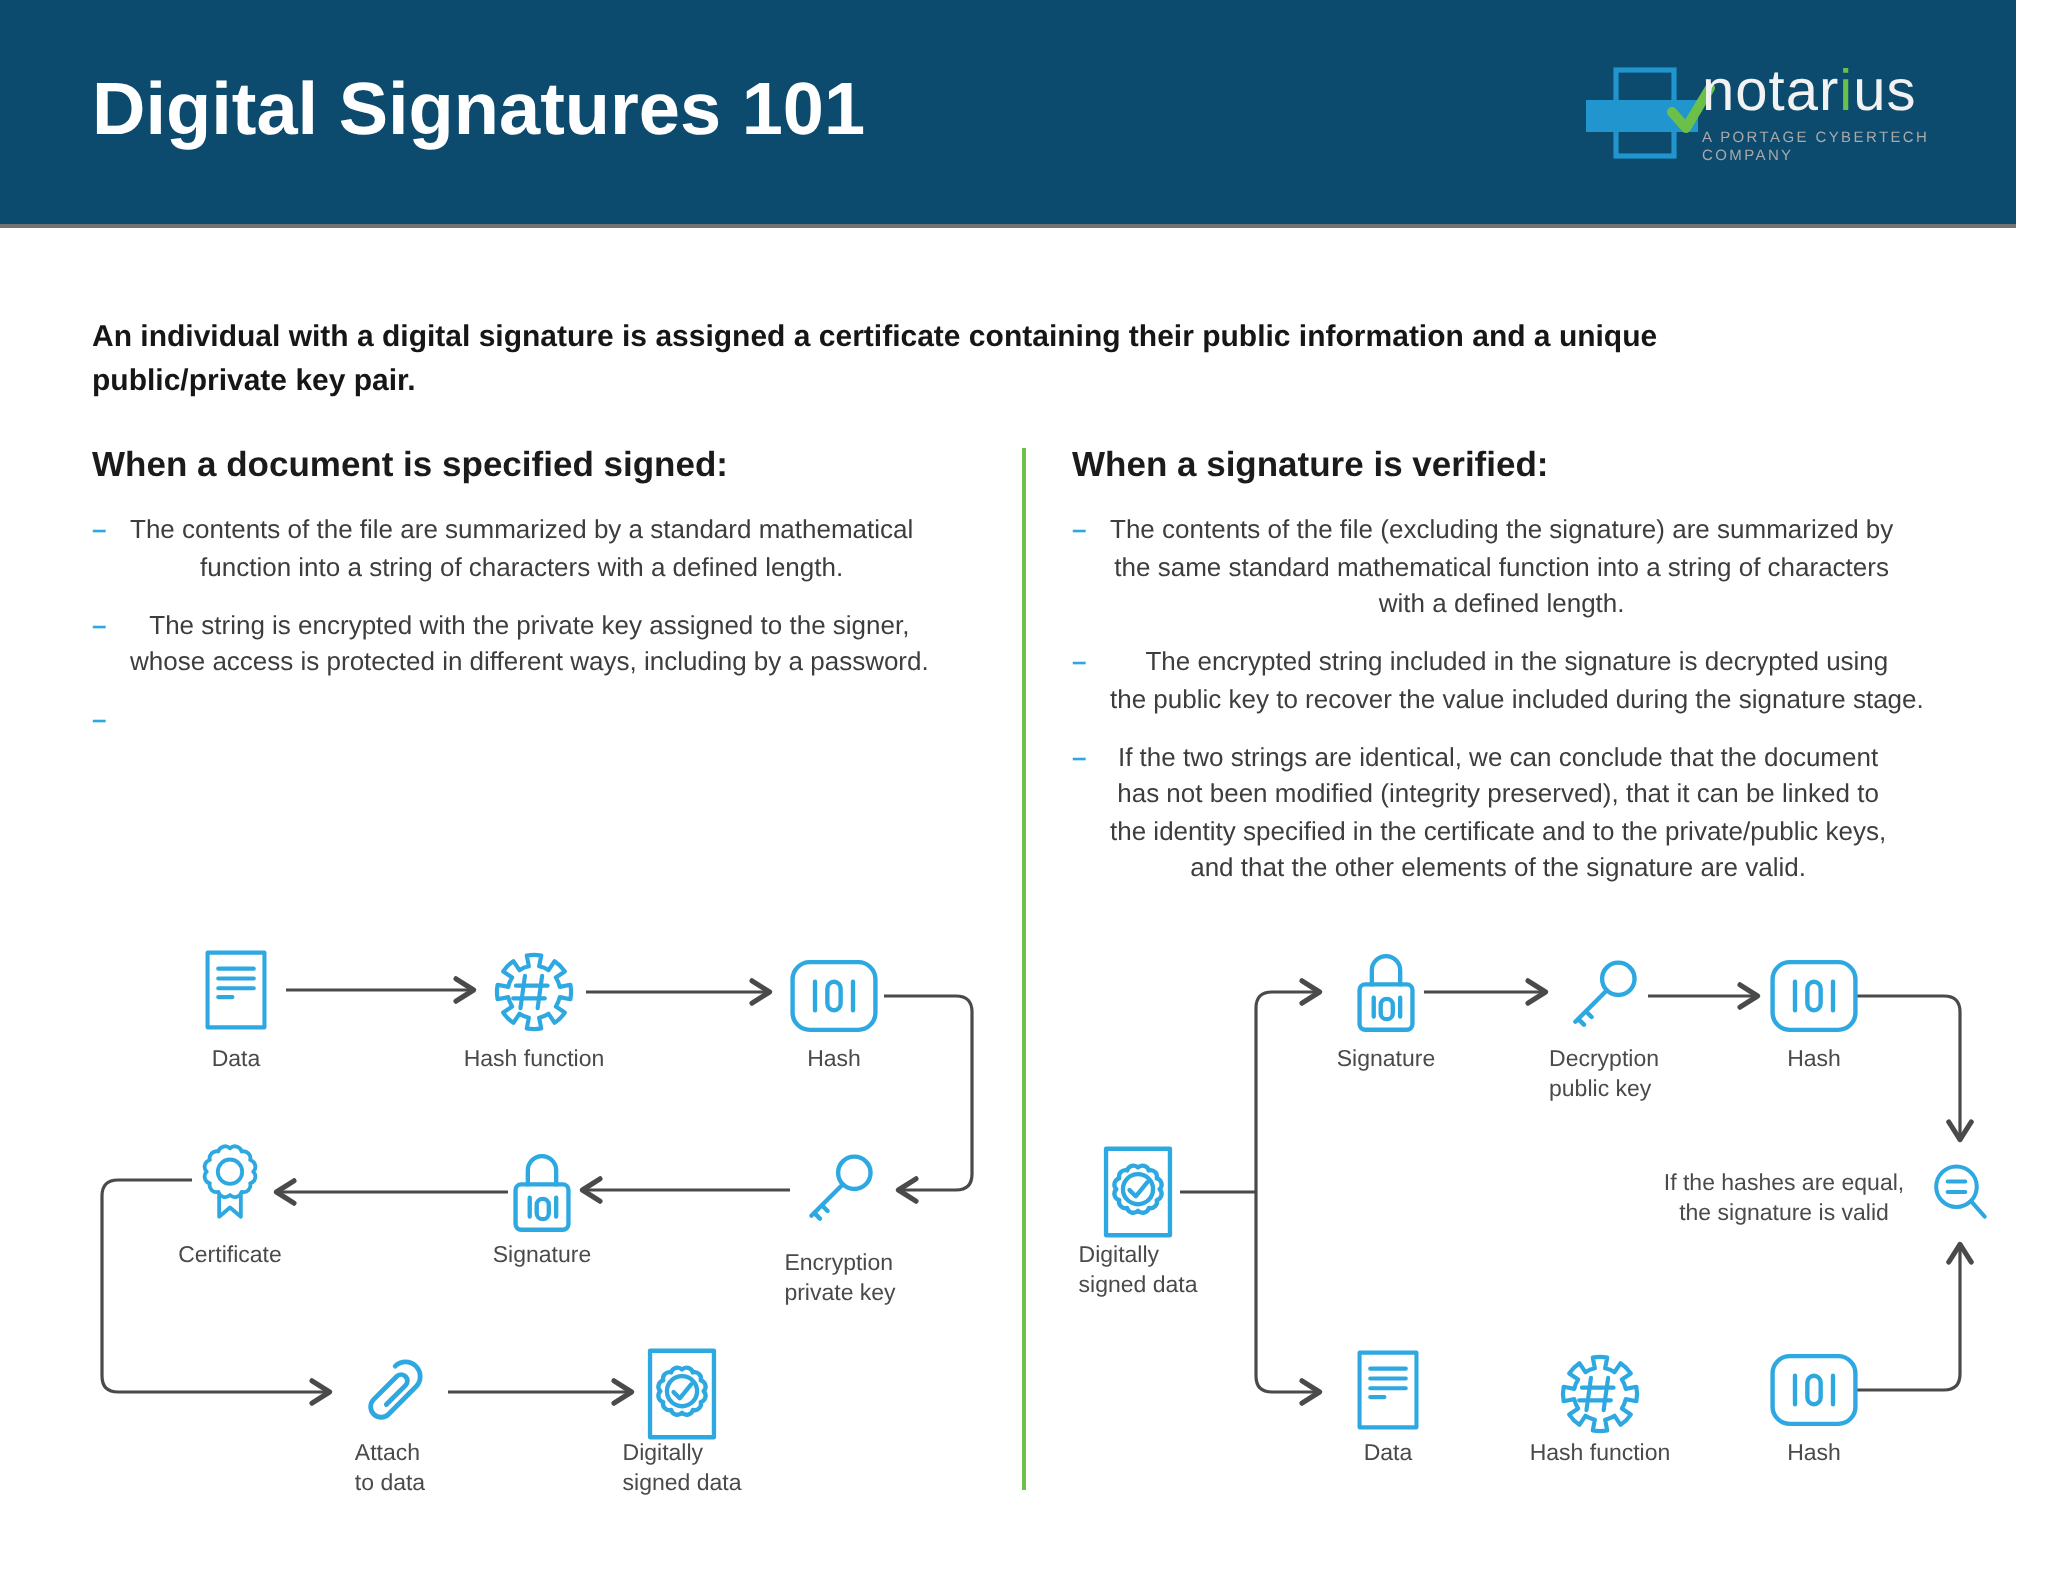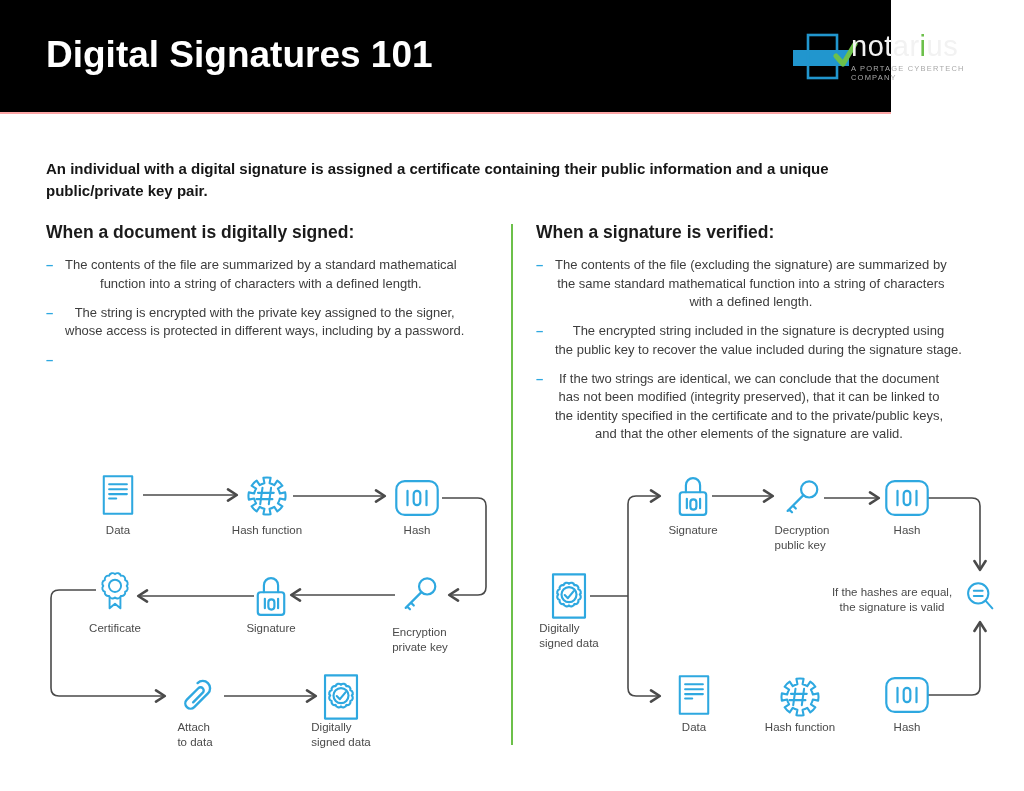--- a/index.html
+++ b/index.html
@@ -1,21 +1,21 @@
 <!DOCTYPE html>
 <html><head>
 <meta charset="utf-8">
 <style>
   html,body{margin:0;padding:0;}
   body{width:1024px;height:791px;position:relative;background:#ffffff;
        font-family:"Liberation Sans",sans-serif;overflow:hidden;}
 
   
-  .header{position:absolute;left:0;top:0;width:891px;height:112px;background:#000000;
-          border-bottom:2px solid #fca5a5;}
+  .header{position:absolute;left:0;top:0;width:1008px;height:112px;background:#0c4a6e;
+          border-bottom:2px solid #737373;}
   .title{position:absolute;left:46px;top:34px;font-size:37px;font-weight:bold;color:#ffffff;}
   .logo{position:absolute;left:792px;top:31px;width:200px;height:54px;}
   .logo-mark{position:absolute;left:0;top:2px;}
   .logo-text{position:absolute;left:59px;top:0;}
   .brand{font-size:29px;color:#f2f2f2;letter-spacing:0.5px;line-height:30px;}
   .brand .gi{color:#6CC04A;}
   .tagline{font-size:7.5px;color:#a9a9a9;letter-spacing:1.2px;margin-top:3px;}
 
   
   .intro{position:absolute;left:46px;top:158px;width:930px;font-size:15px;font-weight:bold;
@@ -59,21 +59,21 @@
     <div class="logo-text">
       <div class="brand"><span>notar</span><span class="gi">i</span><span>us</span></div>
       <div class="tagline">A PORTAGE CYBERTECH COMPANY</div>
     </div>
   </div>
 </div>
 
 <div class="intro">An individual with a digital signature is assigned a certificate containing their public information and a unique
 public/private key pair.</div>
 
-<div class="col-heading ch-left">When a document is digitally signed:</div>
+<div class="col-heading ch-left">When a document is specified signed:</div>
 <div class="col-heading ch-right">When a signature is verified:</div>
 
 <div class="bullets bl-left">
   <div class="bullet">
       <span class="dash">–</span>
       <span class="btext">The contents of the file are summarized by a standard mathematical
 function into a string of characters with a defined length.</span>
     </div>
   <div class="bullet">
       <span class="dash">–</span>

